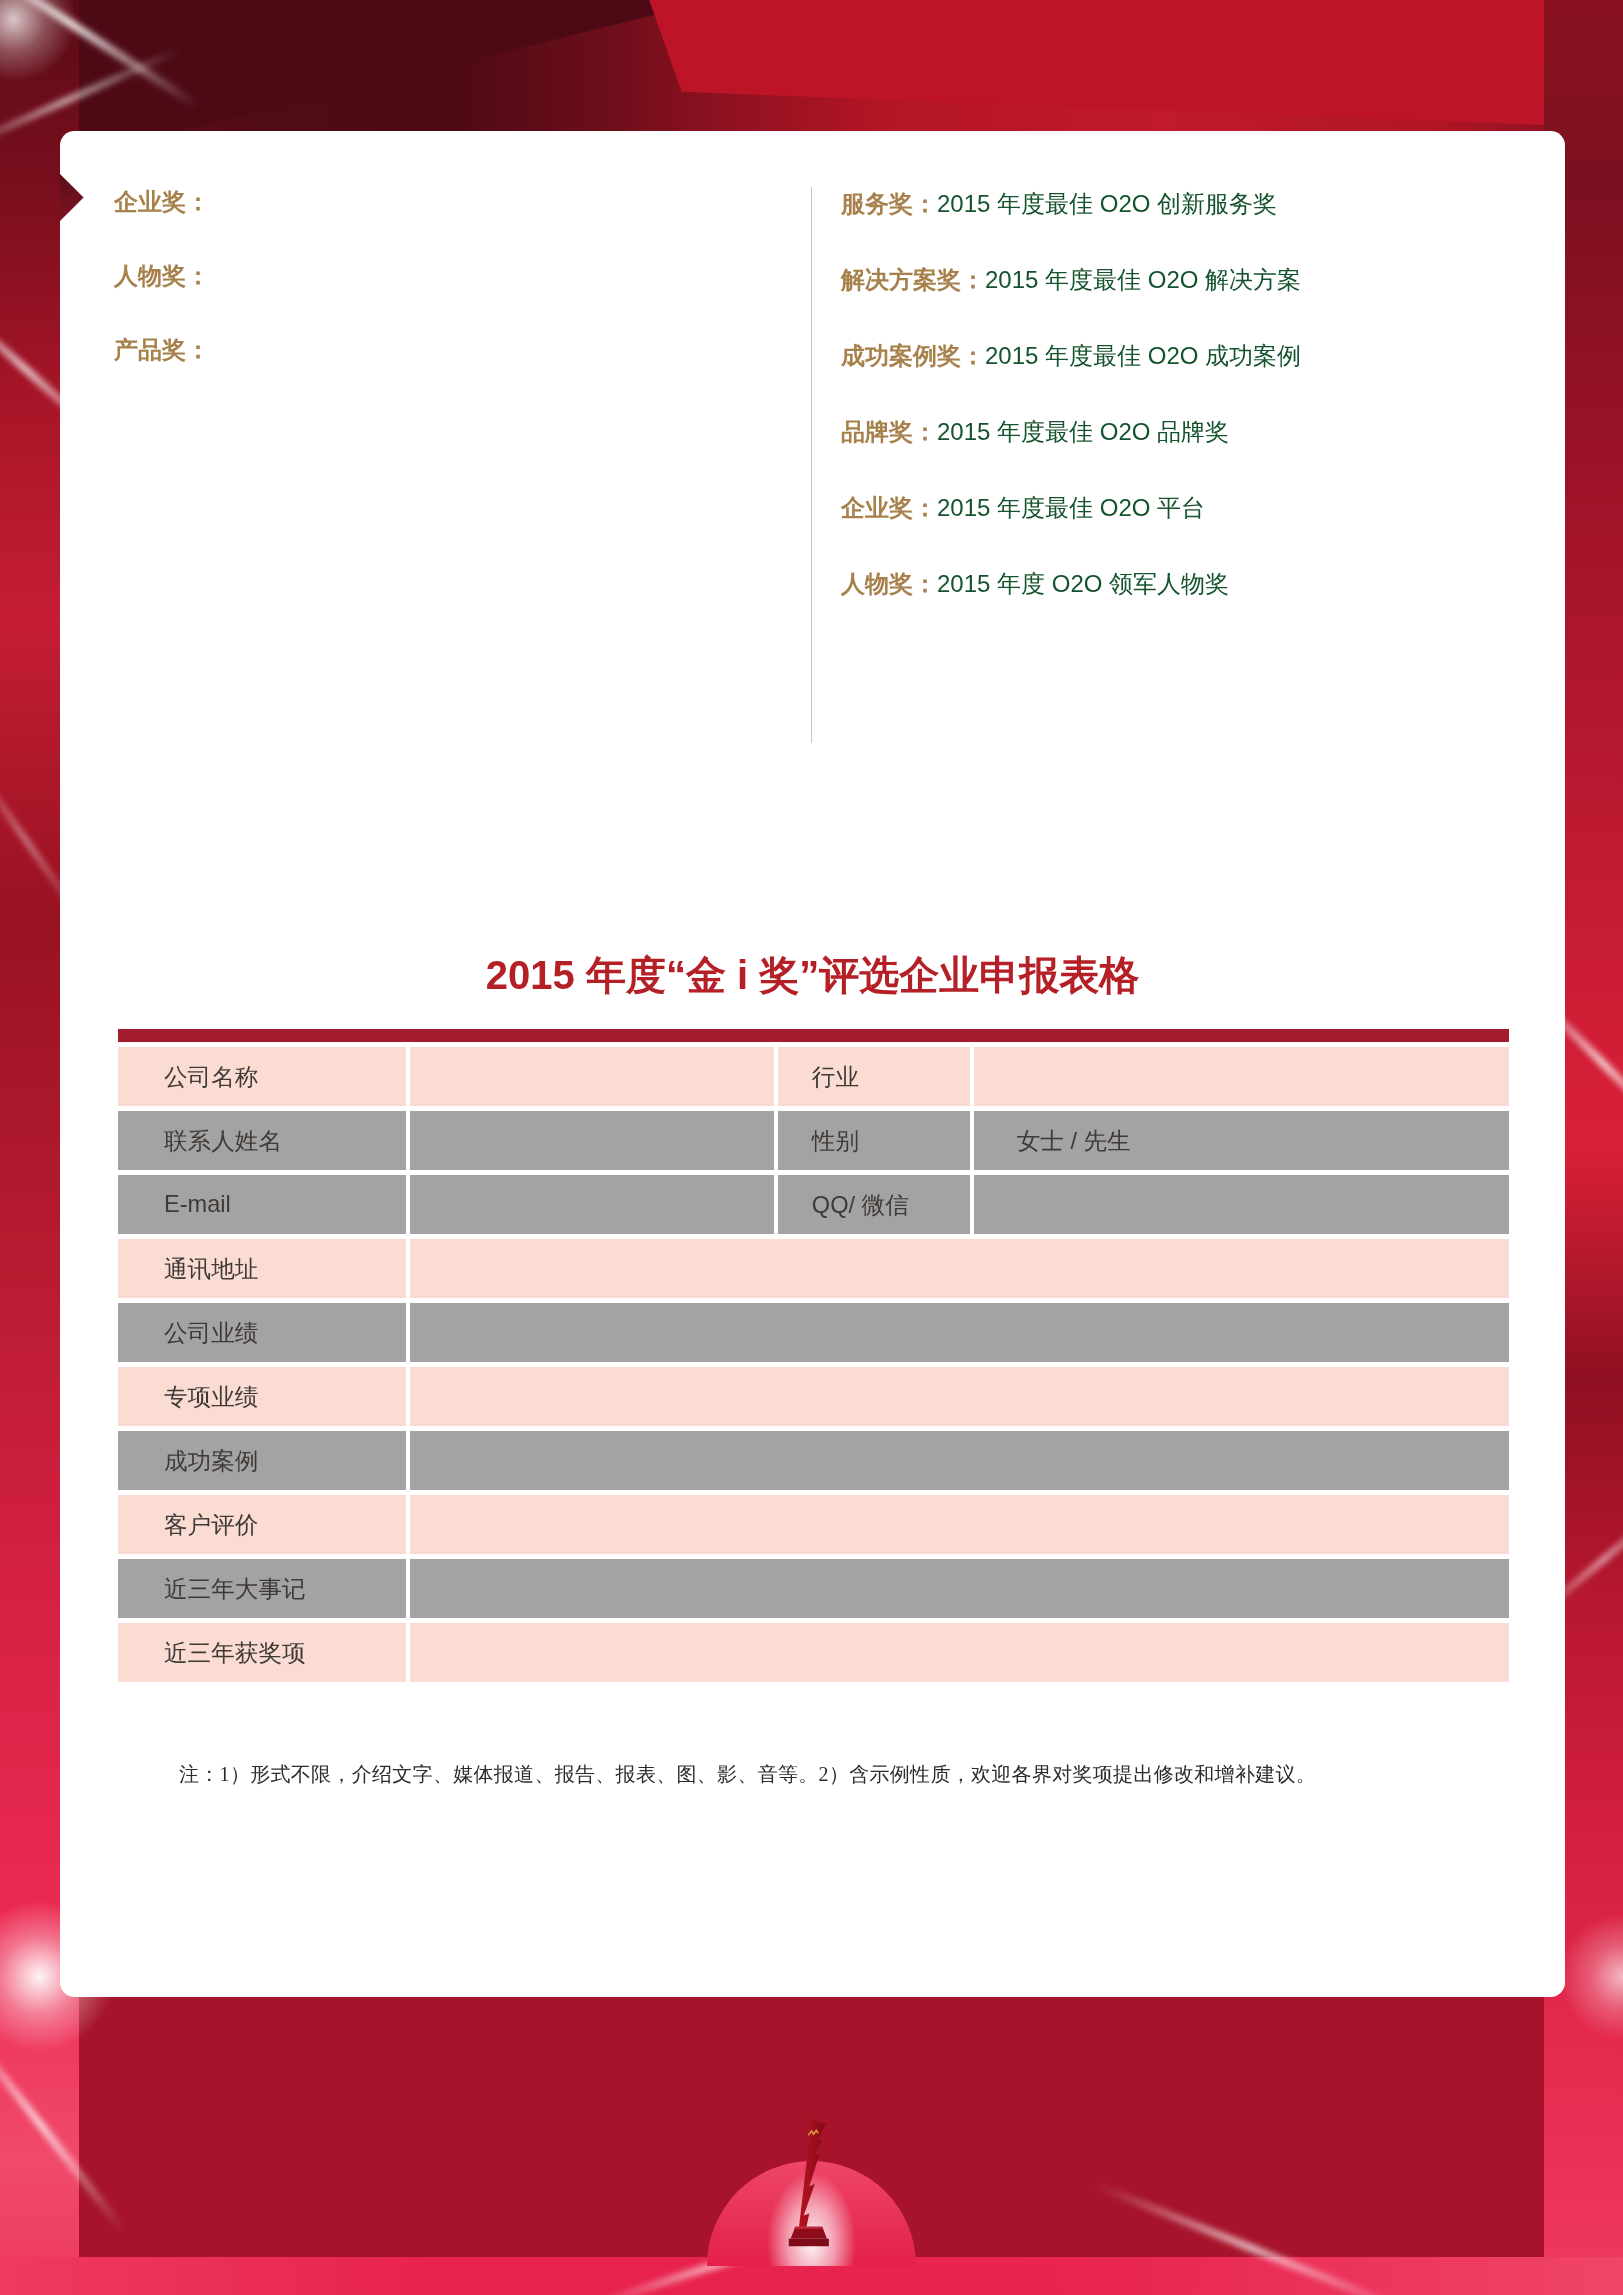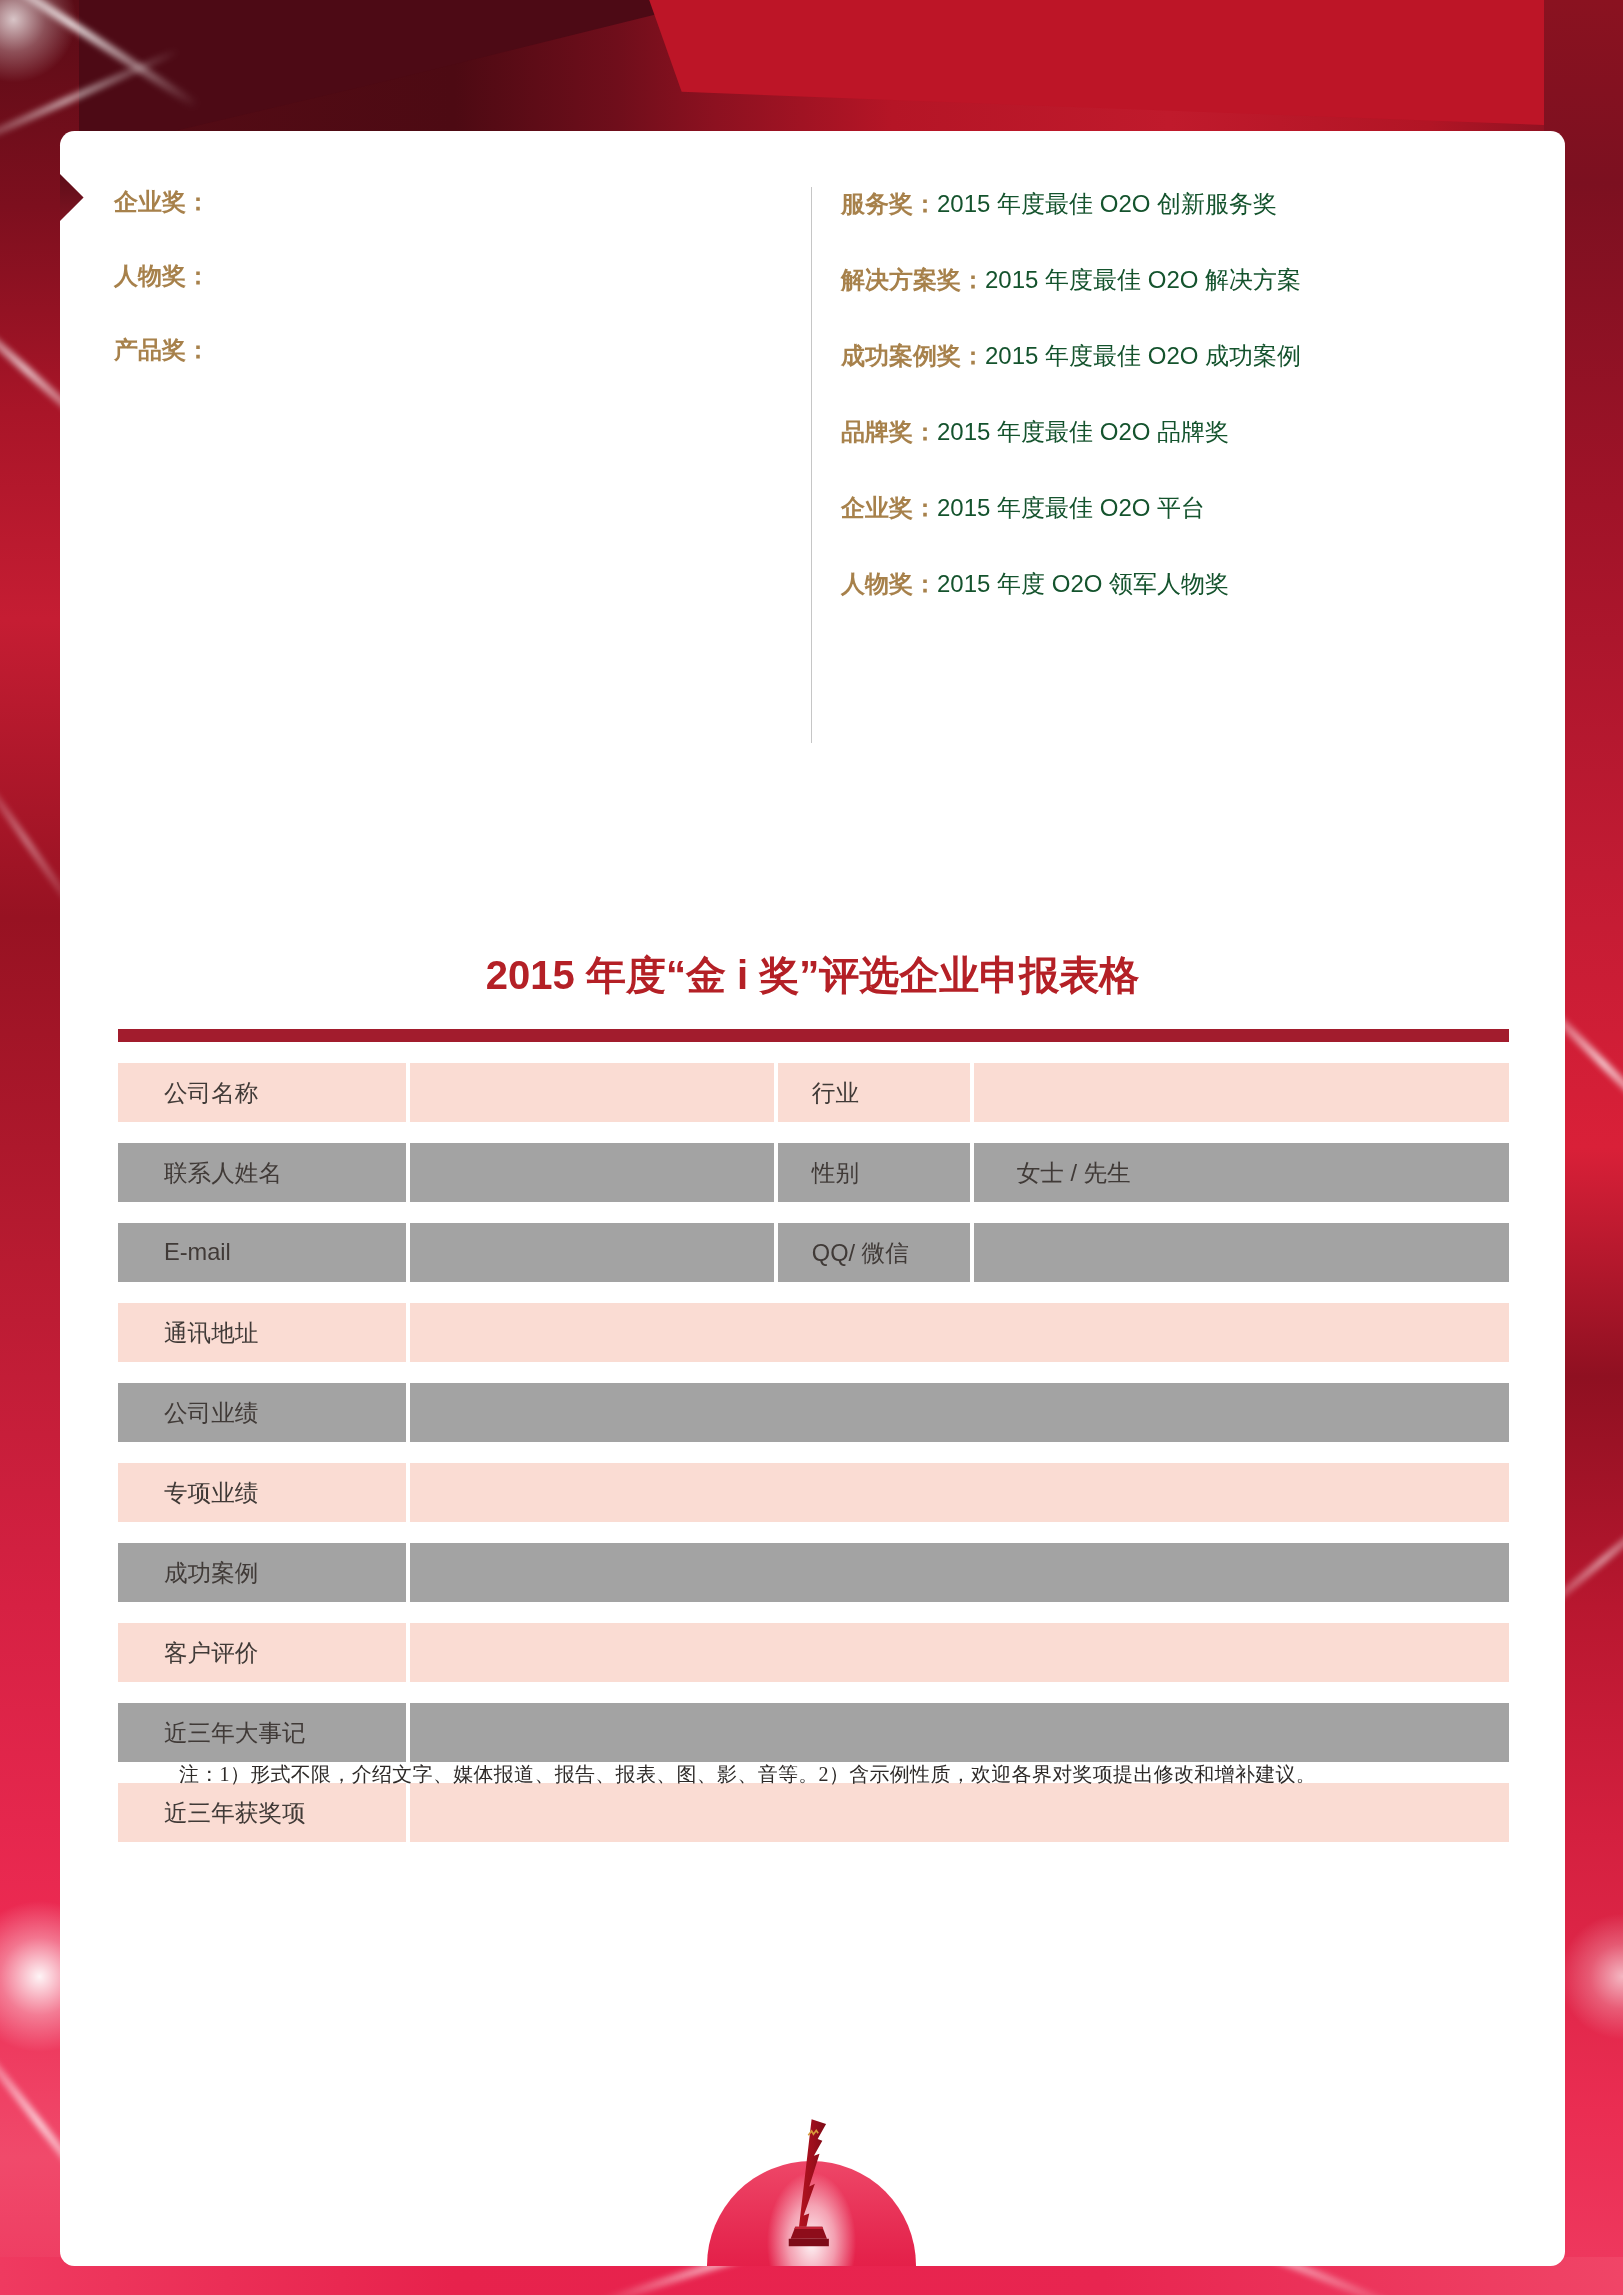--- a/index.html
+++ b/index.html
@@ -21,21 +21,21 @@
   .facet{position:absolute;inset:0;}
   .f1{background:#4d0a15;clip-path:polygon(0 0,44% 0,24% 3.5%,0 7.5%);}
   .f2{background:#bd1527;clip-path:polygon(40% 0,96% 0,97% 5.5%,42% 4%);}
   .f3{background:#7c1020;clip-path:polygon(100% 0.5%,100% 13%,95.5% 4%);}
   .streak{position:absolute;background:linear-gradient(90deg,rgba(255,255,255,0),rgba(255,255,255,.9),rgba(255,255,255,0));
           filter:blur(3.3px);border-radius:5.2px;}
   .glow{position:absolute;border-radius:50%;
         background:radial-gradient(circle,rgba(255,255,255,.95) 0%,rgba(255,255,255,.35) 35%,rgba(255,255,255,0) 68%);}
 
   
-  .card{position:absolute;left:60px;top:131px;width:1505px;height:2135px;background:#ffffff;border-radius:14.4px;}
+  .card{position:absolute;left:60px;top:131px;width:1505px;height:1866px;background:#ffffff;border-radius:14.4px;}
   .notch{position:absolute;left:0;top:43px;width:23.6px;height:47px;
          background:linear-gradient(180deg,#5c0d18,#7e1422);
          clip-path:polygon(0 0,100% 50%,0 100%);}
 
   
   .col-left{position:absolute;left:54px;top:51px;width:681px;}
   .col-right{position:absolute;left:781px;top:54px;width:681px;}
   .divider{position:absolute;left:751px;top:56px;width:1.3px;height:556px;background:#c6c6c6;}
   .group{display:flex;margin-bottom:35px;}
   .glabel{color:#a7814b;font-weight:700;font-size:24px;line-height:39px;white-space:nowrap;}
@@ -45,21 +45,21 @@
   .subheading{margin:11.8px 0 19.6px 0;font-size:28px;line-height:37px;font-weight:700;color:#b42026;white-space:nowrap;}
   .rentry{font-size:24px;line-height:37px;margin-bottom:39px;white-space:nowrap;}
   .rentry .glabel{line-height:37px;}
   .rtext{color:#14532d;}
 
   
   .table-title{position:absolute;left:0;top:825px;width:100%;margin:0;text-align:center;
                font-size:40px;line-height:39px;font-weight:700;color:#b42026;}
   .app-table{position:absolute;left:58px;top:898px;width:1391px;}
   .table-bar{width:100%;height:13px;background:#a21c2d;}
-  .trow{display:grid;height:59px;margin-top:21px;gap:3.9px;}
+  .trow{display:grid;height:59px;margin-top:5px;gap:3.9px;}
   .row4{grid-template-columns:288px 364px 192px auto;}
   .row2{grid-template-columns:288px auto;}
   .trow.dark .cell{background:#fadcd3;}
   .trow.light .cell{background:#a3a3a3;}
   .cell{display:flex;align-items:center;font-size:23.6px;color:#403a37;padding-left:43px;white-space:nowrap;}
   .cell.lab{padding-left:46px;}
   .cell.lab2{padding-left:34px;}
 
   .note{position:absolute;left:119px;top:1628px;margin:0;width:1335px;
         font-family:"Liberation Serif","DejaVu Serif",serif;

